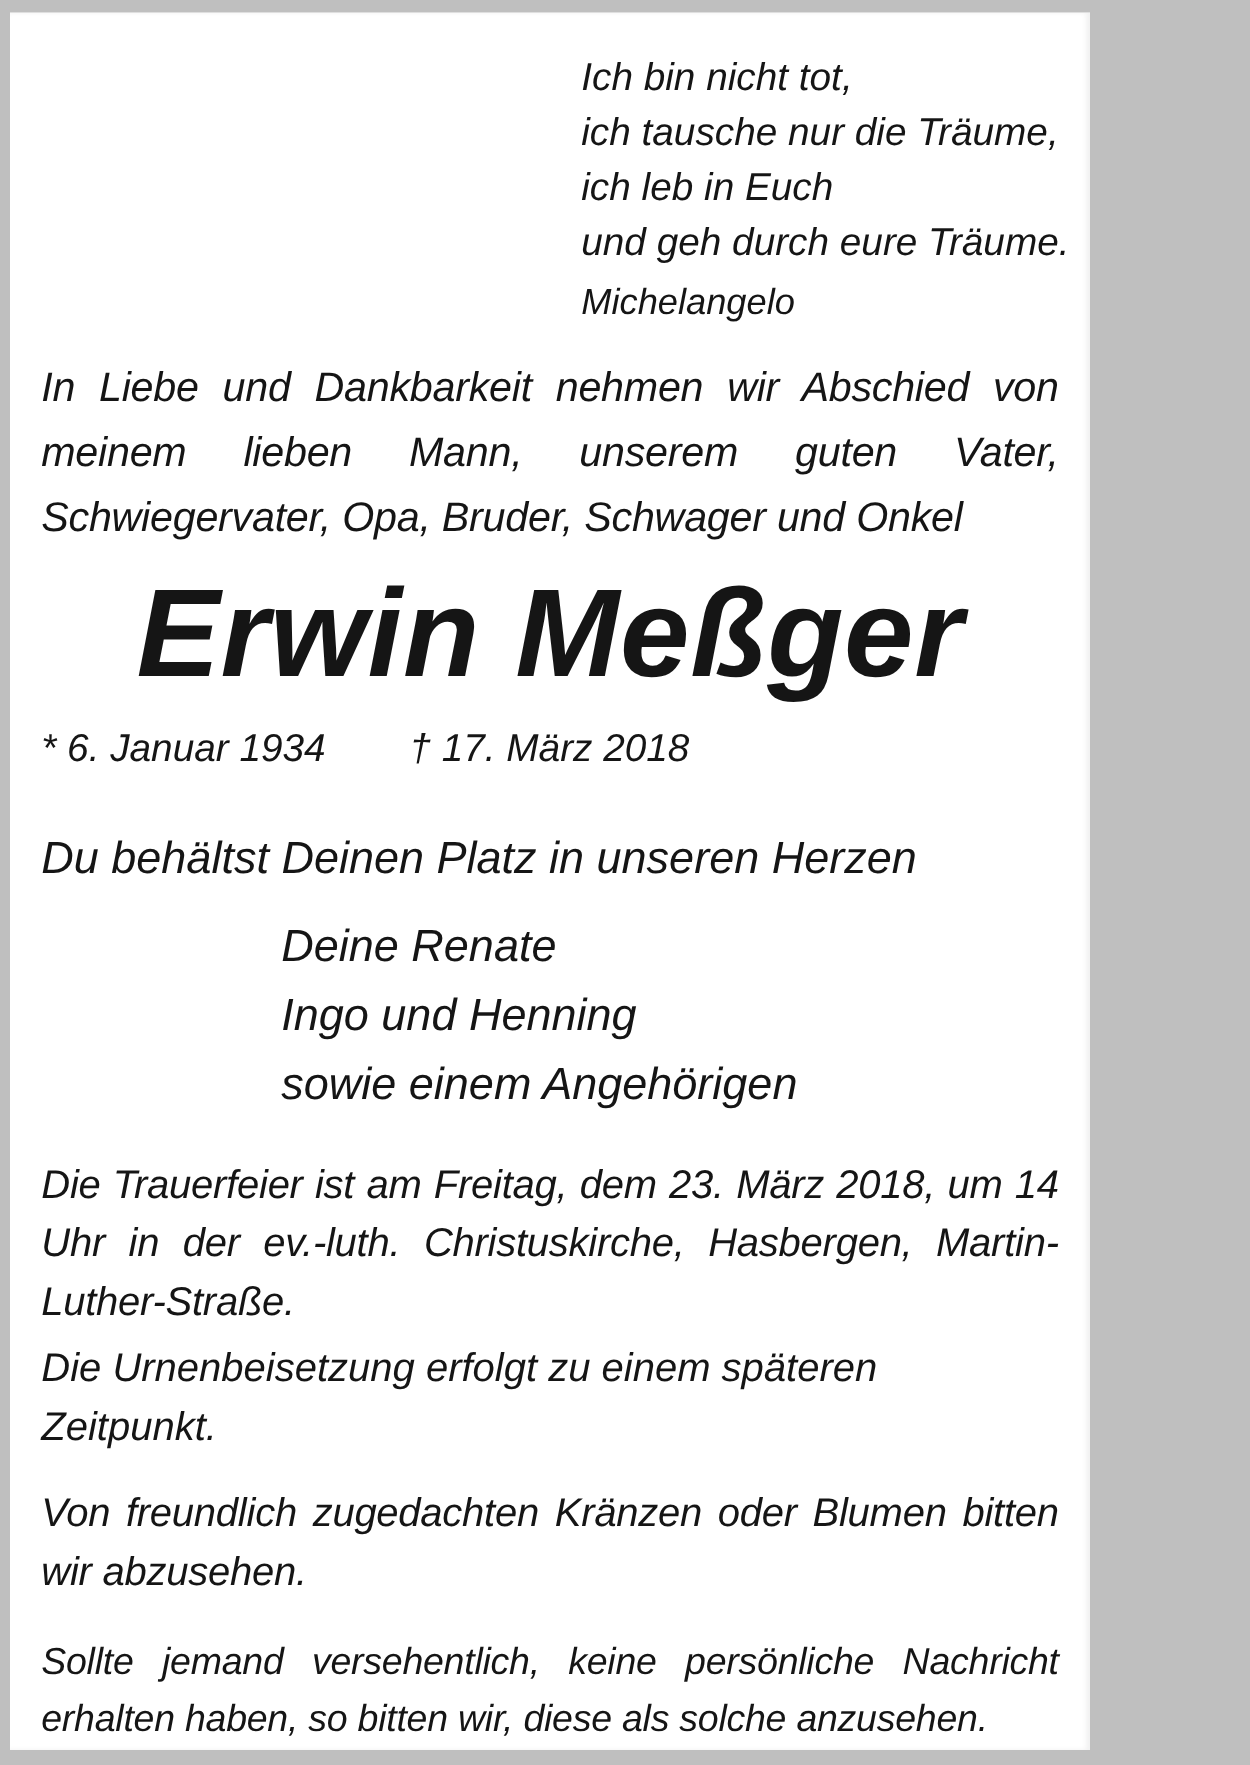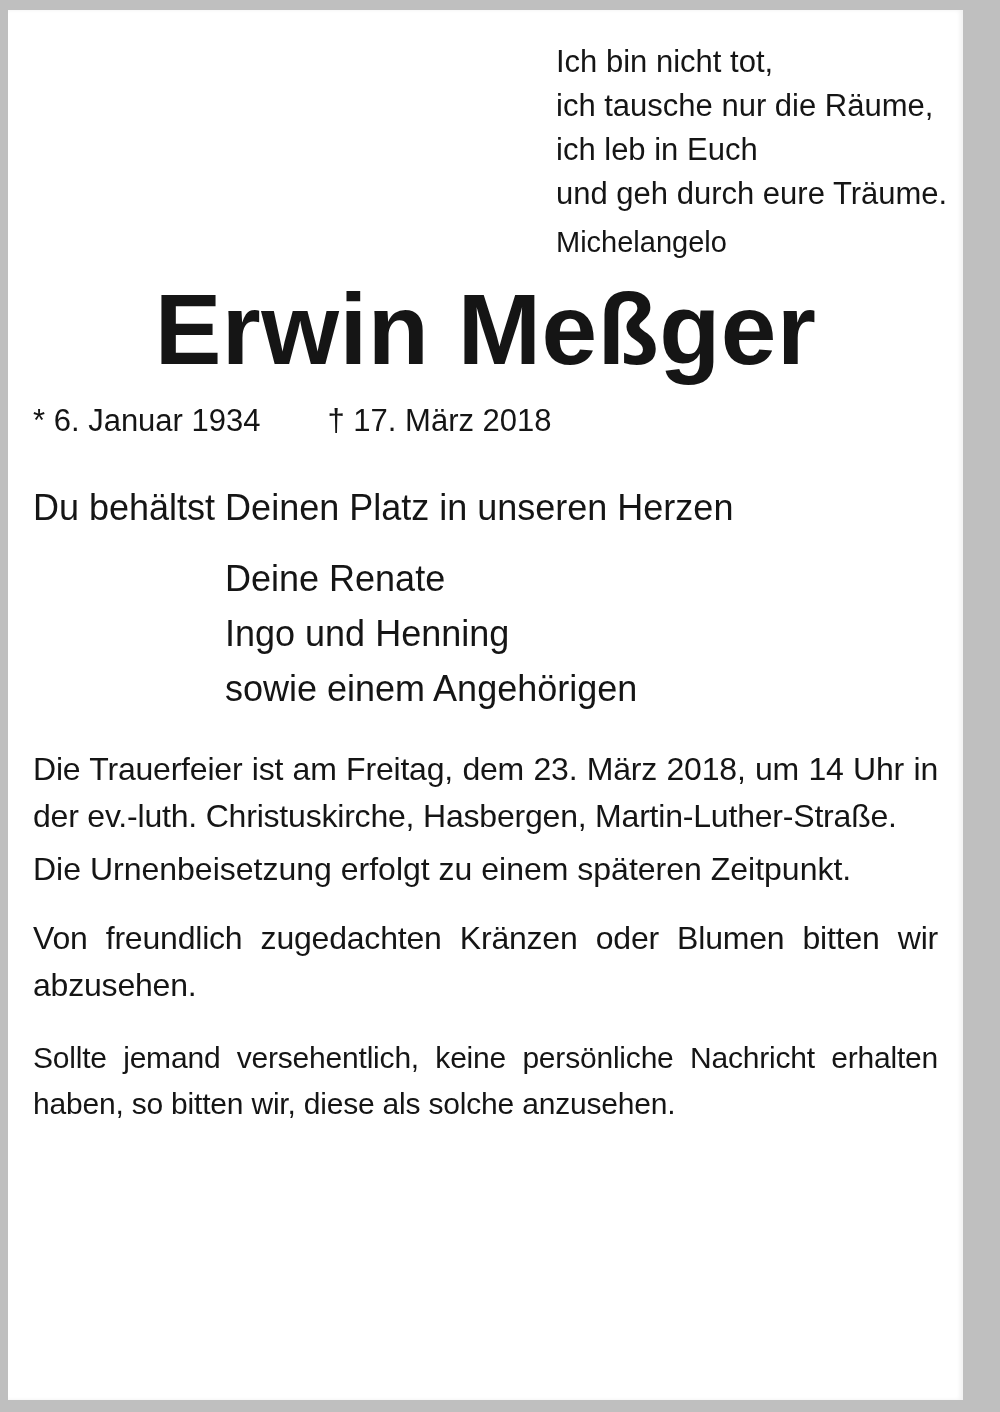--- a/index.html
+++ b/index.html
@@ -4,24 +4,25 @@
 <style>
   html,body{margin:0;padding:0;}
   body{
     width:1000px;height:1412px;position:relative;
     background:#bfbfbf;
     font-family:"Liberation Sans","DejaVu Sans",sans-serif;
     color:#151515;
     -webkit-font-smoothing:antialiased;
   }
   .paper{
-    position:absolute;left:8px;top:10px;width:955px;height:1390px;
+    position:absolute;left:8px;top:10px;width:864px;height:1390px;
     background:#ffffff;box-sizing:border-box;
     padding:30px 25px 12px 25px;overflow:hidden;
     box-shadow:inset -3px 0 4px rgba(0,0,0,0.06);
+    font-style:italic;
   }
   .epigraph{width:382px;margin-left:auto;font-size:31px;line-height:44px;}
   .epigraph-line{white-space:nowrap;}
   .attribution{text-align:left;font-size:29px;margin-top:6px;line-height:40px;}
   .intro{margin-top:22px;font-size:33px;line-height:52px;text-align:justify;letter-spacing:-0.2px;}
   .name{
     text-align:center;font-size:100px;font-weight:bold;line-height:1.15;
     margin-top:10px;letter-spacing:0.5px;
   }
   .dates{display:flex;justify-content:flex-start;gap:67px;font-size:31px;margin-top:16px;}
@@ -33,26 +34,27 @@
   .flowers{margin-top:22px;font-size:32px;line-height:47px;text-align:justify;letter-spacing:-0.2px;}
   .notice{margin-top:26px;font-size:30px;line-height:46px;text-align:justify;letter-spacing:-0.2px;}
 </style>
 </head>
 <body>
 
 <div class="paper">
 
   <div class="epigraph">
     <div class="epigraph-line">Ich bin nicht tot,</div>
-    <div class="epigraph-line">ich tausche nur die Räume,</div>
+    <div class="epigraph-line">ich tausche nur die Träume,</div>
     <div class="epigraph-line">ich leb in Euch</div>
     <div class="epigraph-line">und geh durch eure Träume.</div>
     <div class="attribution">Michelangelo</div>
   </div>
 
+  <div class="intro">In Liebe und Dankbarkeit nehmen wir Abschied von meinem lieben Mann, unserem guten Vater, Schwiegervater, Opa, Bruder, Schwager und Onkel</div>
 
   <div class="name">Erwin Meßger</div>
 
   <div class="dates">
     <span class="date">* 6. Januar 1934</span>
     <span class="date">† 17. März 2018</span>
   </div>
 
   <div class="tribute">Du behältst Deinen Platz in unseren Herzen</div>
 

